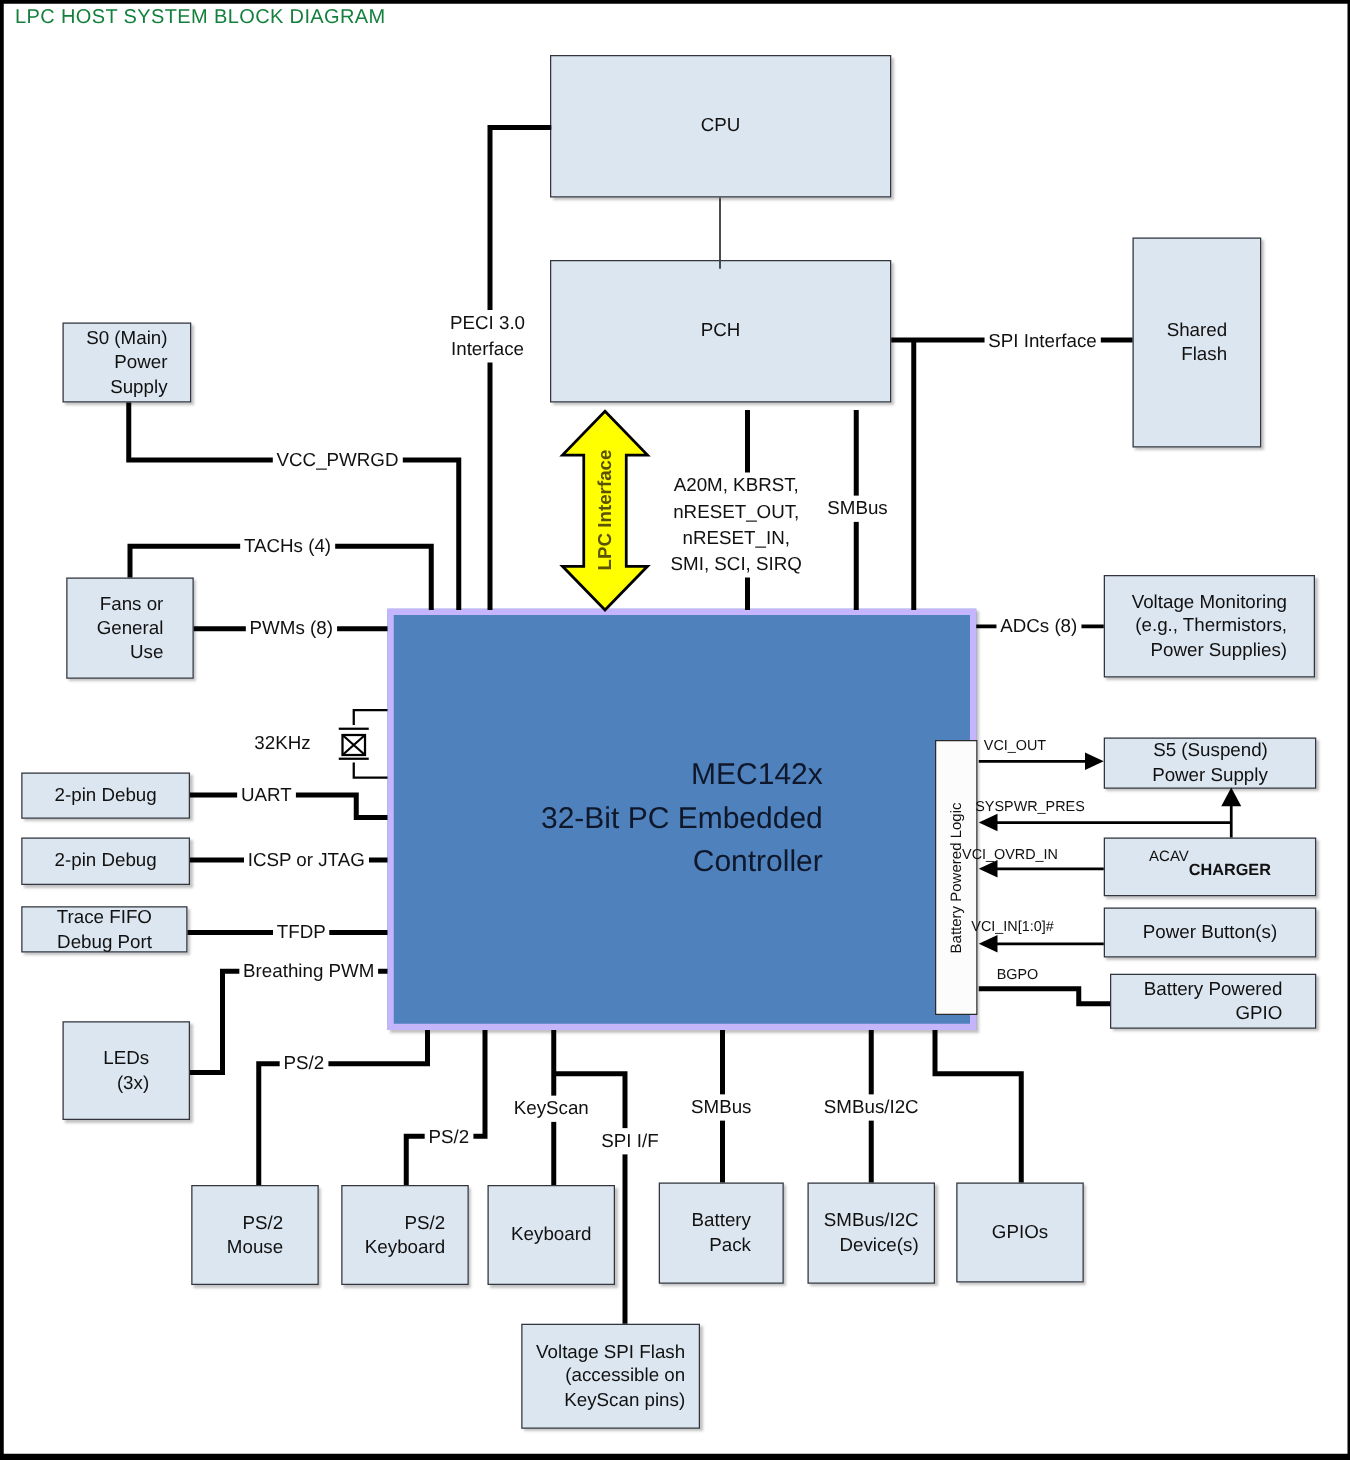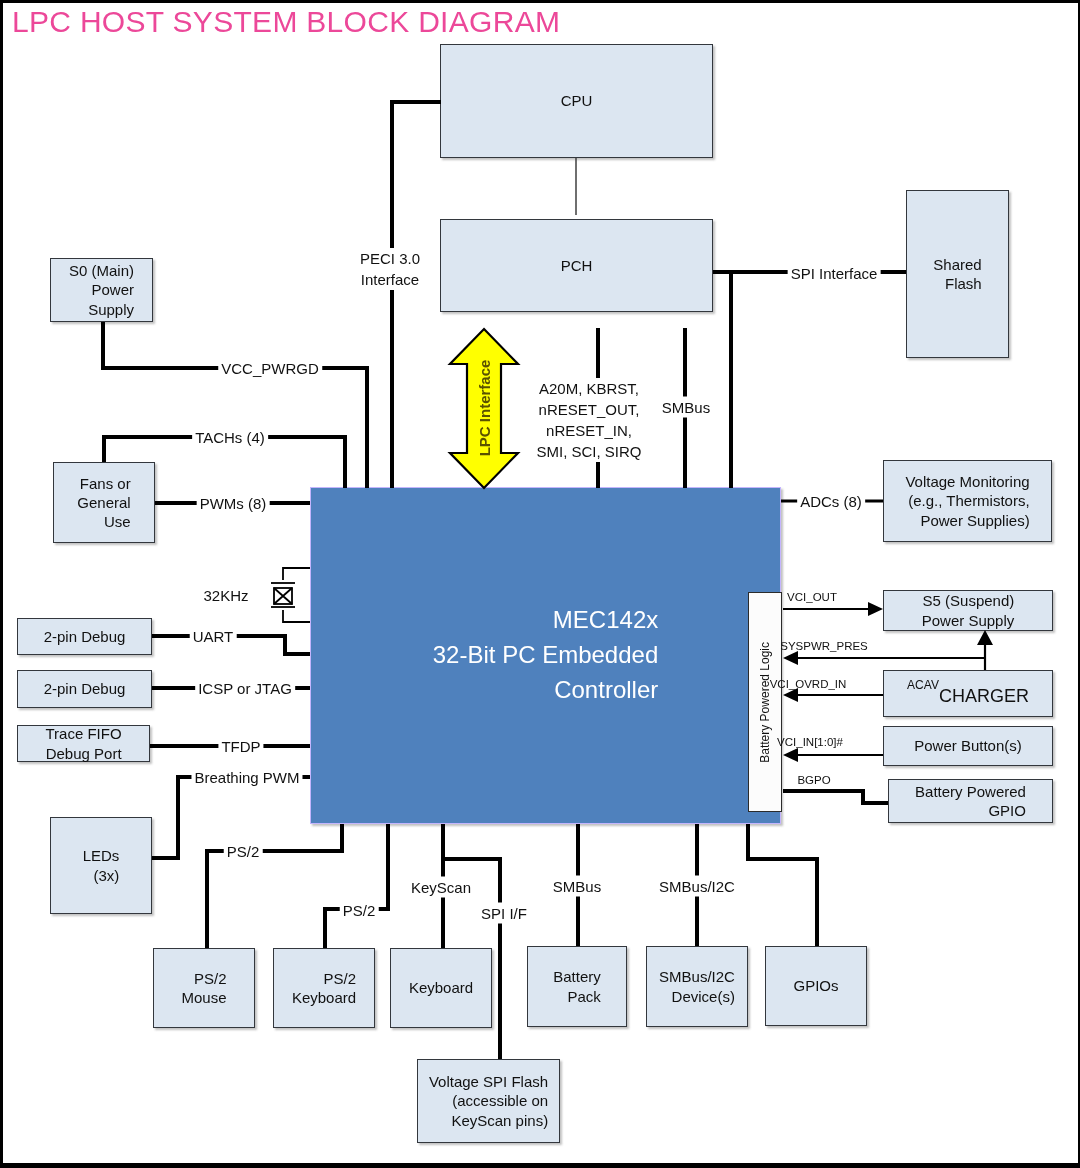--- a/index.html
+++ b/index.html
@@ -1,66 +1,66 @@
 <!DOCTYPE html>
 <html><head>
 <meta charset="utf-8">
 <style>
   html,body{margin:0;padding:0;background:#fff}
   .canvas{position:relative;width:1080px;height:1168px;background:#fff;overflow:hidden;
           font-family:"Liberation Sans",sans-serif;color:#111}
   .frame{position:absolute;inset:0;border:3px solid #000;border-bottom-width:5px;border-right-width:2px;
          pointer-events:none;z-index:50}
-  .title{position:absolute;left:12px;top:5px;font-size:30px;font-weight:500;letter-spacing:.3px;color:#ec4899;z-index:40}
+  .title{position:absolute;left:12px;top:5px;font-size:16px;font-weight:500;letter-spacing:.3px;color:#15803d;z-index:40}
   .box{position:absolute;background:#dce6f1;border:1.6px solid #33373d;box-sizing:border-box;
        display:flex;align-items:center;justify-content:center;text-align:right;
        font-size:15px;line-height:1.28;white-space:pre-line;z-index:1;
        box-shadow:2px 2px 2px rgba(120,120,120,.45)}
-  .mec{background:#4f81bd;border:1px solid #c4b5fd;color:#ffffff;font-size:24px;line-height:1.45;
+  .mec{background:#4f81bd;border:5px solid #c4b5fd;color:#0f172a;font-size:24px;line-height:1.45;
        box-shadow:2px 2px 2px rgba(120,120,120,.45)}
   .strip{position:absolute;left:748px;top:592px;width:34px;height:220px;background:#fcfcfc;
          border:1.5px solid #2b2b2b;box-sizing:border-box;display:flex;align-items:center;justify-content:center;z-index:5}
   .strip span{writing-mode:vertical-rl;transform:rotate(180deg);font-size:12px;color:#111;white-space:nowrap}
   .lines{position:absolute;left:0;top:0;z-index:3}
   .lbl{position:absolute;transform:translate(-50%,-50%);background:#fff;padding:0 3px;
        font-size:15px;text-align:center;line-height:1.4;white-space:pre-line;z-index:10}
   .sig{position:absolute;transform:translate(-50%,-50%);font-size:11.5px;font-weight:normal;
        white-space:nowrap;z-index:10}
   .lpc-text{position:absolute;left:484px;top:408px;transform:translate(-50%,-50%);z-index:10}
   .lpc-text span{display:block;writing-mode:vertical-rl;transform:rotate(180deg);
        font-size:15px;font-weight:bold;color:#5a5200;white-space:nowrap}
   .charger-inner{display:flex;align-items:center;justify-content:center;white-space:nowrap}
   .charger-prefix{font-size:12px;transform:translateY(-8px)}
-  .charger-name{font-size:18px;font-weight:normal;transform:translateY(3px)}
+  .charger-name{font-size:13px;font-weight:bold;transform:translateY(3px)}
 </style>
 </head>
 <body>
 
 <div class="canvas">
   <div class="frame"></div>
   <div class="title">LPC HOST SYSTEM BLOCK DIAGRAM</div>
 
   <div class="box" style="left:440px;top:44px;width:273px;height:114px">CPU</div>
-  <div class="box" style="left:440px;top:219px;width:273px;height:93px">PCH</div>
+  <div class="box" style="left:440px;top:208px;width:273px;height:114px">PCH</div>
   <div class="box" style="left:906px;top:190px;width:103px;height:168px">Shared
 Flash</div>
   <div class="box" style="left:50px;top:258px;width:103px;height:64px">S0 (Main)
 Power
 Supply</div>
   <div class="box" style="left:53px;top:462px;width:102px;height:81px">Fans or
 General
 Use</div>
   <div class="box" style="left:883px;top:460px;width:169px;height:82px">Voltage Monitoring
 (e.g., Thermistors,
 Power Supplies)</div>
   <div class="box" style="left:17px;top:618px;width:135px;height:37px">2-pin Debug</div>
   <div class="box" style="left:17px;top:670px;width:135px;height:38px">2-pin Debug</div>
   <div class="box" style="left:17px;top:725px;width:133px;height:37px">Trace FIFO
 Debug Port</div>
-  <div class="box" style="left:50px;top:817px;width:102px;height:97px">LEDs
+  <div class="box" style="left:50px;top:817px;width:102px;height:79px">LEDs
 (3x)</div>
   <div class="box mec" style="left:310px;top:487px;width:471px;height:337px">MEC142x
 32-Bit PC Embedded
 Controller</div>
   <div class="box" style="left:883px;top:590px;width:170px;height:41px">S5 (Suspend)
 Power Supply</div>
   <div class="box" style="left:883px;top:670px;width:170px;height:47px">
     <div class="charger-inner">
       <span class="charger-prefix">ACAV</span>
       <span class="charger-name">CHARGER</span>

